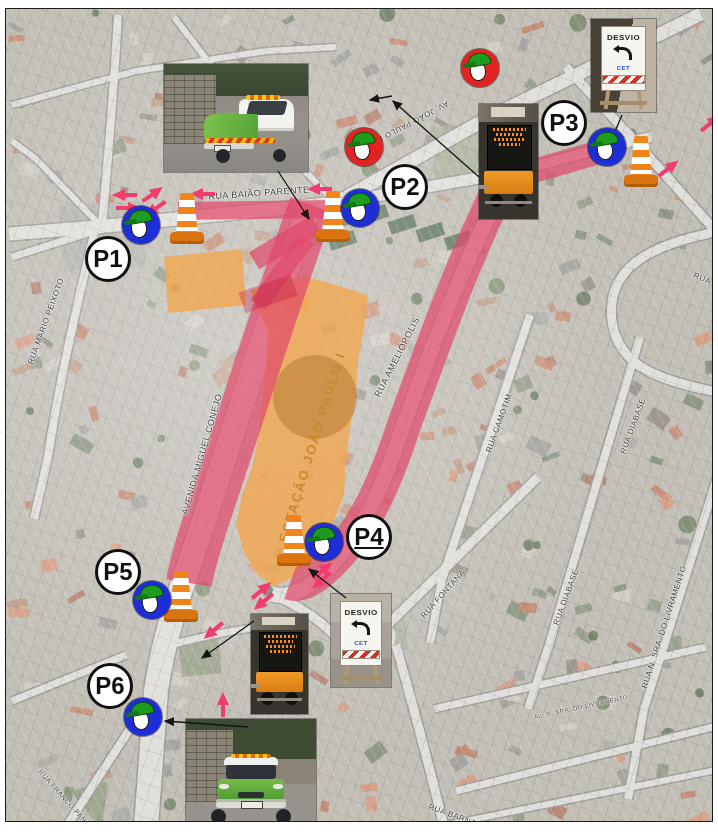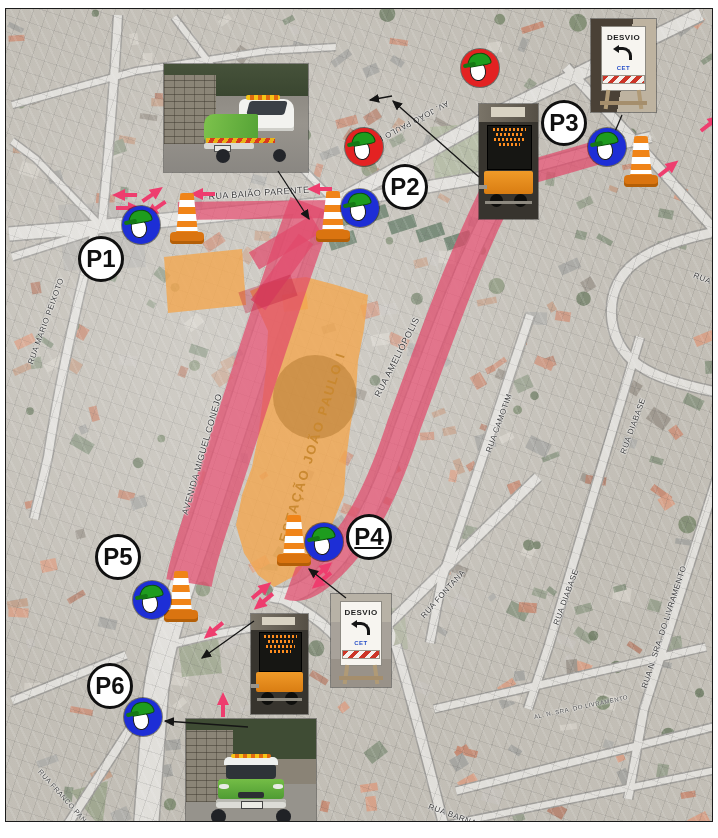--- a/index.html
+++ b/index.html
@@ -658,21 +658,21 @@
         <div class="agent" style="left: 339px; top: 119px; background: rgb(227, 34, 34);">
           <div class="head"></div>
           <div class="helmet" style="background: rgb(30, 156, 30);"></div>
           <div class="brim" style="background: rgb(21, 120, 21);"></div>
         </div>
         <div class="agent" style="left: 455px; top: 40px; background: rgb(227, 34, 34);">
           <div class="head"></div>
           <div class="helmet" style="background: rgb(30, 156, 30);"></div>
           <div class="brim" style="background: rgb(21, 120, 21);"></div>
         </div>
-        <div class="plabel" style="left: 72px; top: 227px;">P1</div>
+        <div class="plabel" style="left: 79px; top: 227px;">P1</div>
         <div class="plabel" style="left: 376px; top: 155px;">P2</div>
         <div class="plabel" style="left: 535px; top: 91px;">P3</div>
         <div class="plabel" style="left: 340px; top: 505px; text-decoration: underline;">P4</div>
-        <div class="plabel" style="left: 89px; top: 525px; text-align: center;">P5</div>
+        <div class="plabel" style="left: 89px; top: 540px; text-align: center;">P5</div>
         <div class="plabel" style="left: 81px; top: 654px;">P6</div>
       </div>
   </div>
 </div>
 
 </body></html>

